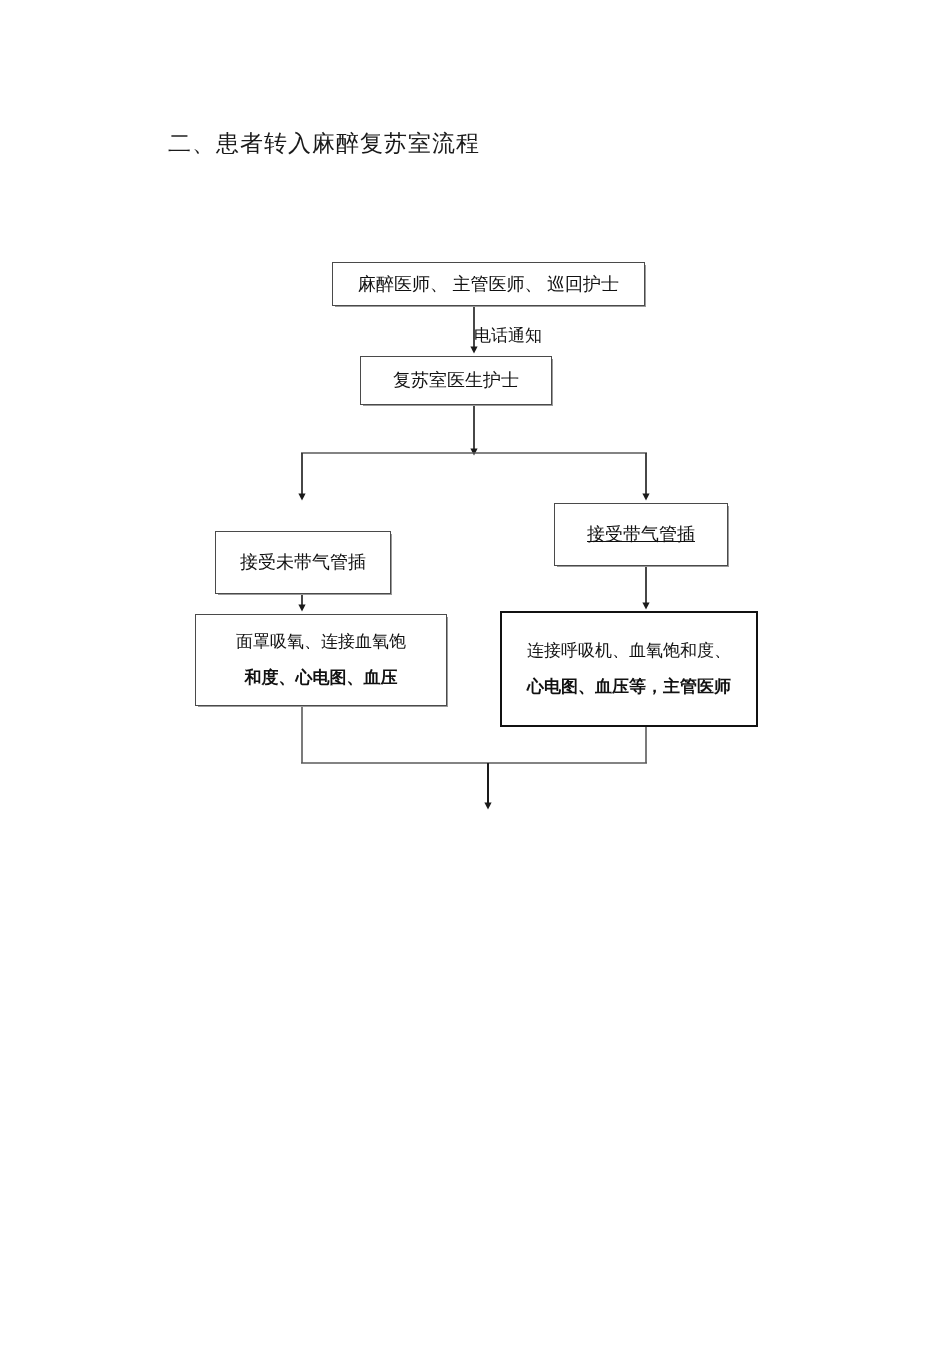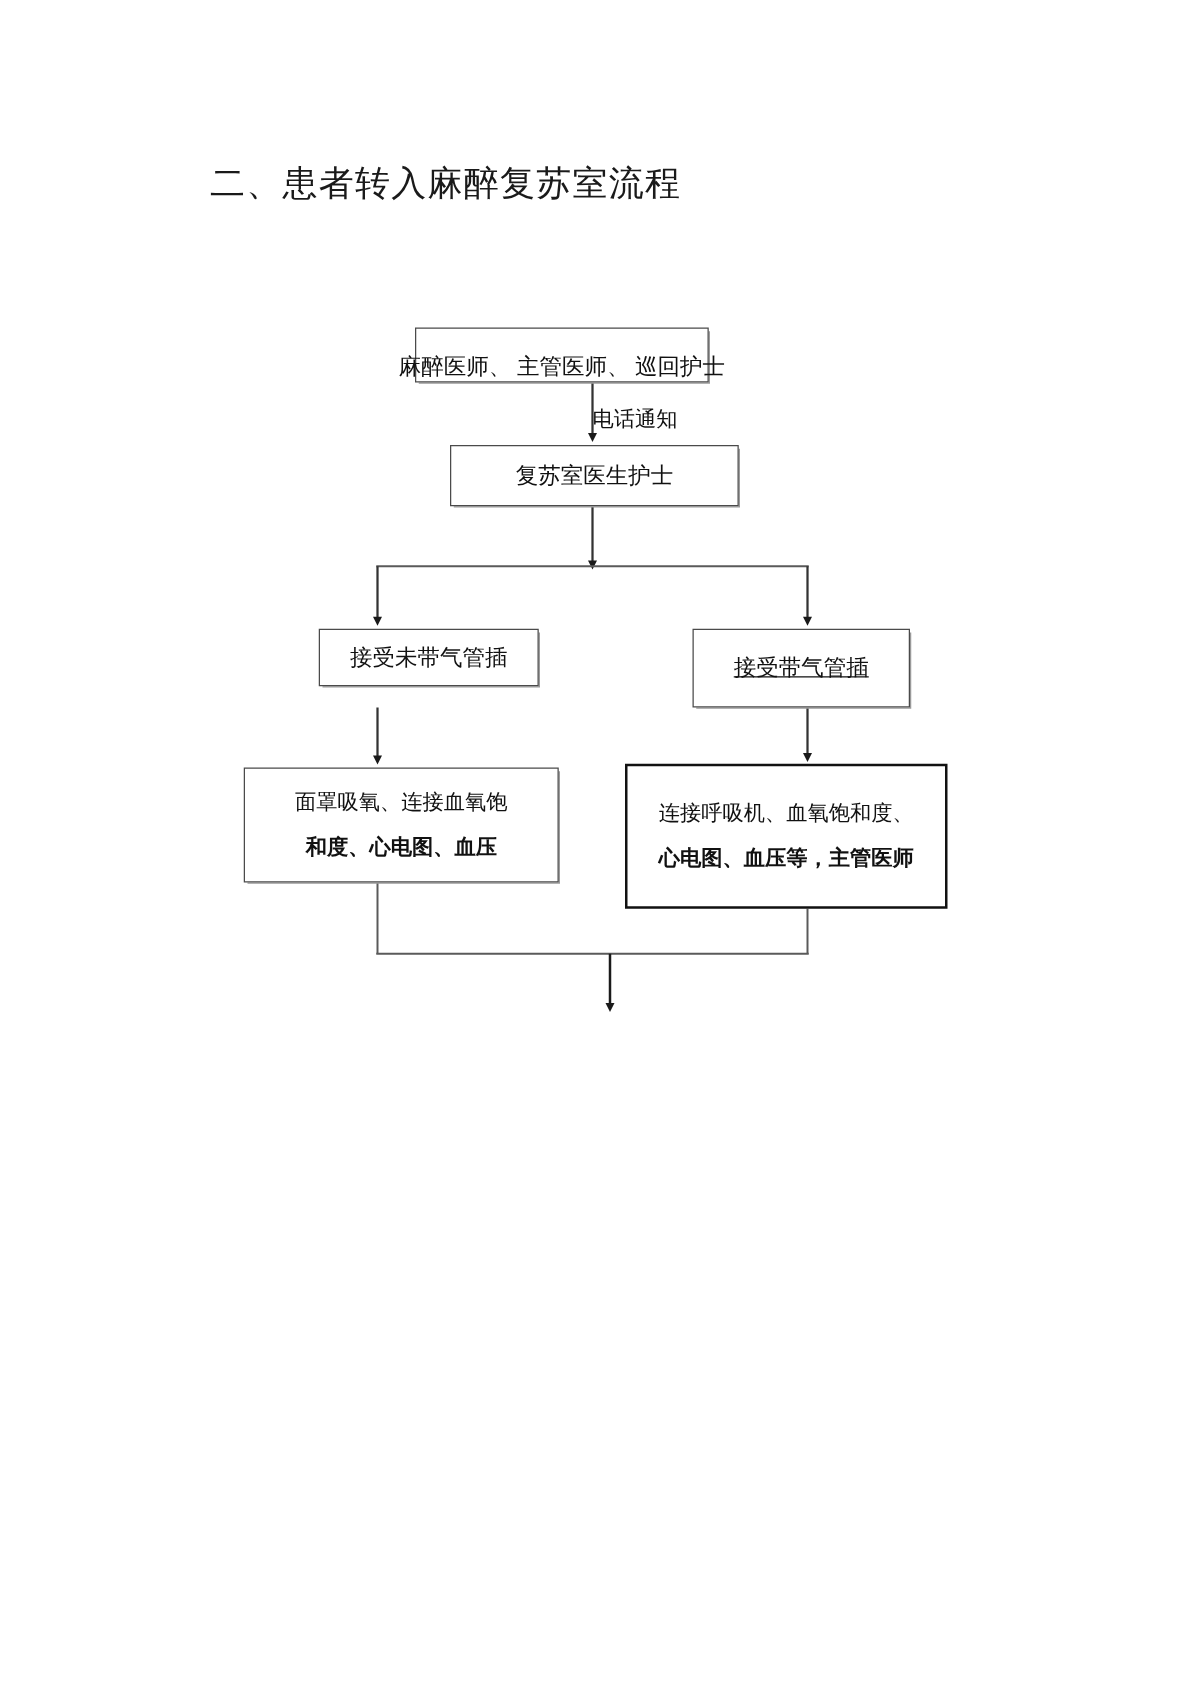--- a/index.html
+++ b/index.html
@@ -15,21 +15,21 @@
     position: relative;
     width: 950px;
     height: 1345px;
     background: #ffffff;
     overflow: hidden;
   }
   #page-title {
     position: absolute;
     left: 168px;
     top: 128px;
-    font-size: 28px;
+    font-size: 23px;
     letter-spacing: 1px;
     white-space: nowrap;
     color: #1a1a1a;
   }
   #flow-svg {
     position: absolute;
     left: 0;
     top: 0;
   }
   .node {
@@ -60,23 +60,23 @@
     margin-top: 13px;
     font-weight: bold;
   }
   .edge-label {
     position: absolute;
     font-size: 17px;
     color: #111111;
     white-space: nowrap;
     background: transparent;
   }
-  #node-staff      { left: 332px; top: 262px; width: 235px; height: 44px; justify-content: flex-end; }
-  #node-pacu-team  { left: 360px; top: 356px; width: 231px; height: 49px; }
-  #node-no-tube    { left: 215px; top: 503px; width: 176px; height: 46px; margin-left: 40px; }
+  #node-staff      { left: 332px; top: 262px; width: 313px; height: 44px; }
+  #node-pacu-team  { left: 360px; top: 356px; width: 192px; height: 49px; }
+  #node-no-tube    { left: 215px; top: 531px; width: 176px; height: 63px; }
   #node-with-tube  { left: 554px; top: 503px; width: 174px; height: 63px; text-decoration: underline; }
   #node-mask-care  { left: 195px; top: 614px; width: 252px; height: 92px; font-size: 17px;}
   #node-vent-care  { left: 500px; top: 611px; width: 258px; height: 116px; font-size: 17px;}
   #label-phone     { left: 474px; top: 324px; }
 </style>
 </head>
 <body>
 
 <div id="page">
 

